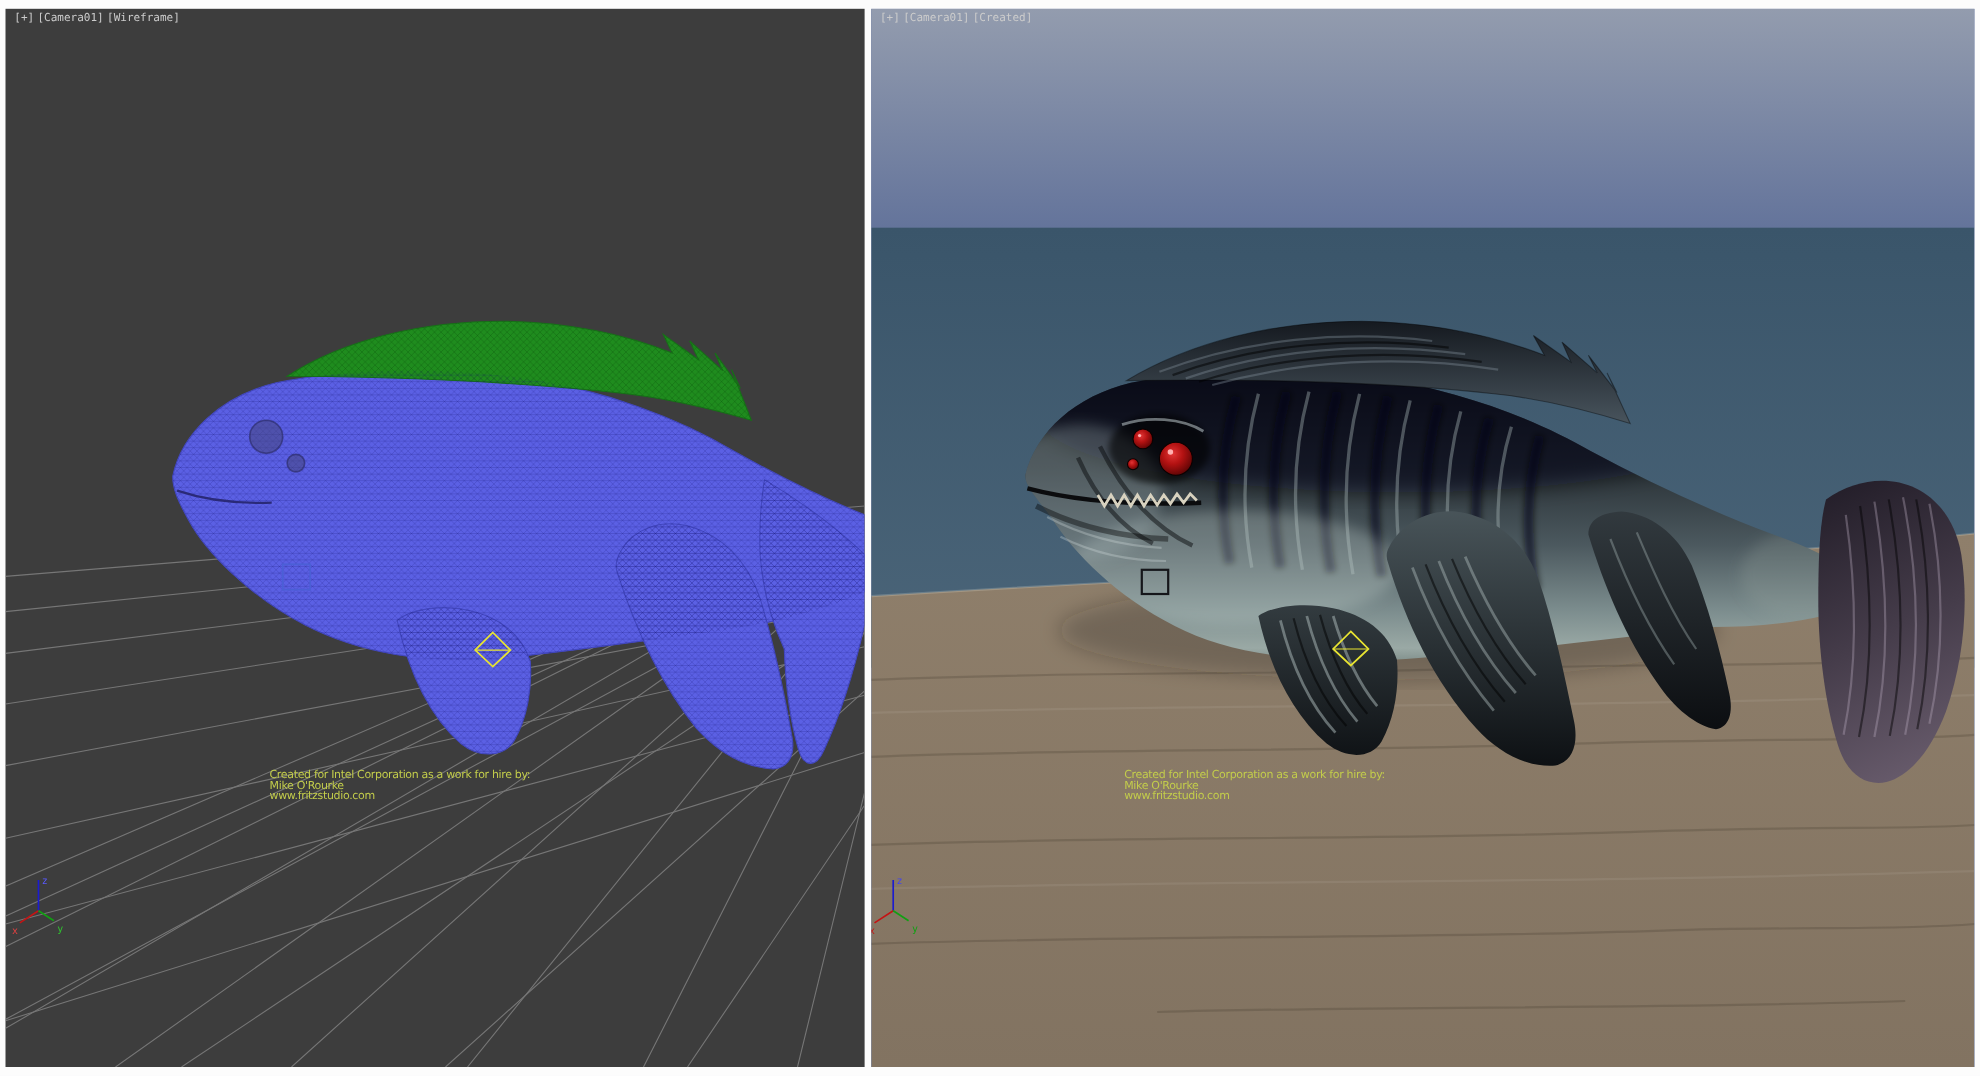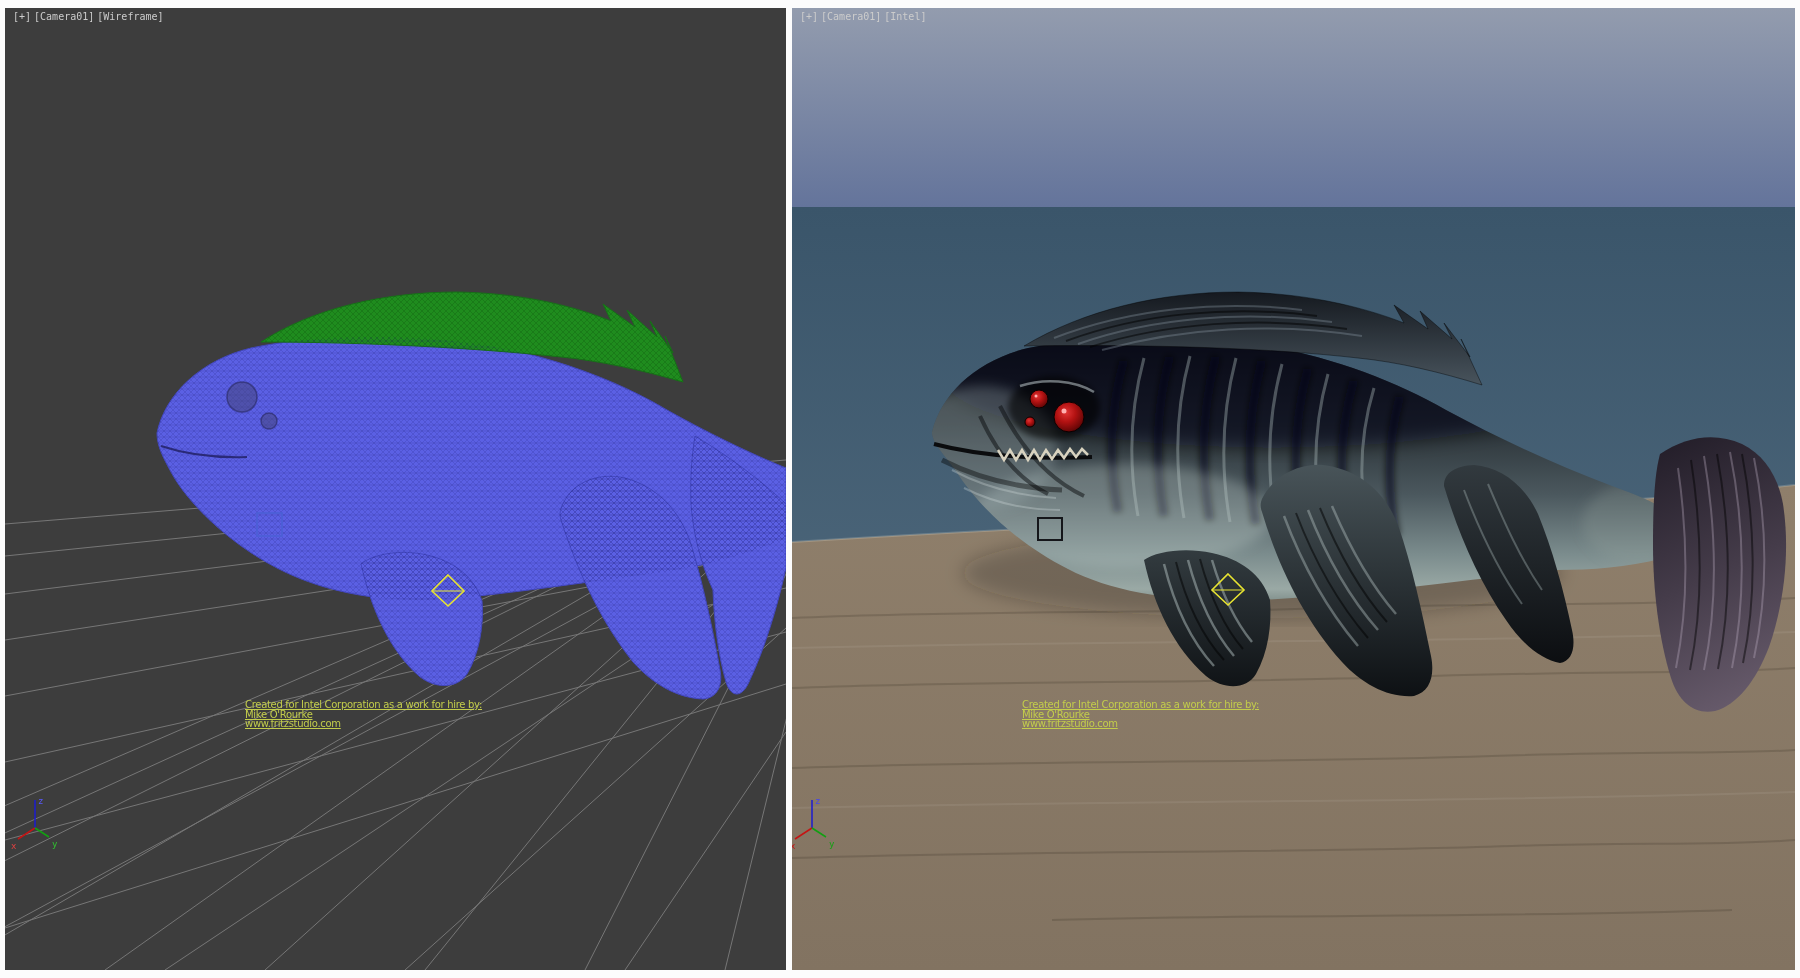--- a/index.html
+++ b/index.html
@@ -8,21 +8,21 @@
   .viewport{position:relative;height:962px;overflow:hidden;}
   .vp-left{width:781px;background:#3d3d3d;}
   .vp-right{width:1003px;background:#64749b;}
   .divider{width:6px;height:962px;background:#fcfcfc;cursor:col-resize;}
   svg.canvas{position:absolute;left:0;top:0;display:block;}
   .vp-label{position:absolute;top:3px;left:8px;z-index:6;display:flex;gap:3px;
             font-family:"DejaVu Sans Mono",monospace;font-size:10px;color:#cccccc;cursor:default;}
   .vp-label span{cursor:pointer;}
   .credit{position:absolute;z-index:5;font-family:"DejaVu Sans",sans-serif;font-size:10px;
           line-height:9.5px;letter-spacing:-0.3px;color:#c3cd4b;}
-  .credit div{white-space:nowrap;text-decoration:underline;}
+  .credit div{white-space:nowrap;}
   .vp-left .credit{left:240px;top:692px;}
   .vp-right .credit{left:230px;top:692px;}
 </style>
 </head>
 <body>
 
 <div class="stage">
 
   <div class="viewport vp-left">
     <div class="vp-label">
@@ -103,21 +103,21 @@
       <div>www.fritzstudio.com</div>
     </div>
   </div>
 
   <div class="divider"></div>
 
   <div class="viewport vp-right">
     <div class="vp-label">
       <span>[+]</span>
       <span>[Camera01]</span>
-      <span>[Intel]</span>
+      <span>[Created]</span>
     </div>
 
     <svg class="canvas" width="1003" height="962" viewBox="0 0 1003 962">
       <defs>
         <linearGradient id="R_sky" x1="0" y1="0" x2="0" y2="1">
           <stop offset="0" stop-color="#939cae"></stop>
             <stop offset="1" stop-color="#64749b"></stop>
         </linearGradient>
         <linearGradient id="R_sea" x1="0" y1="0" x2="0" y2="1">
           <stop offset="0" stop-color="#3a556a"></stop>

